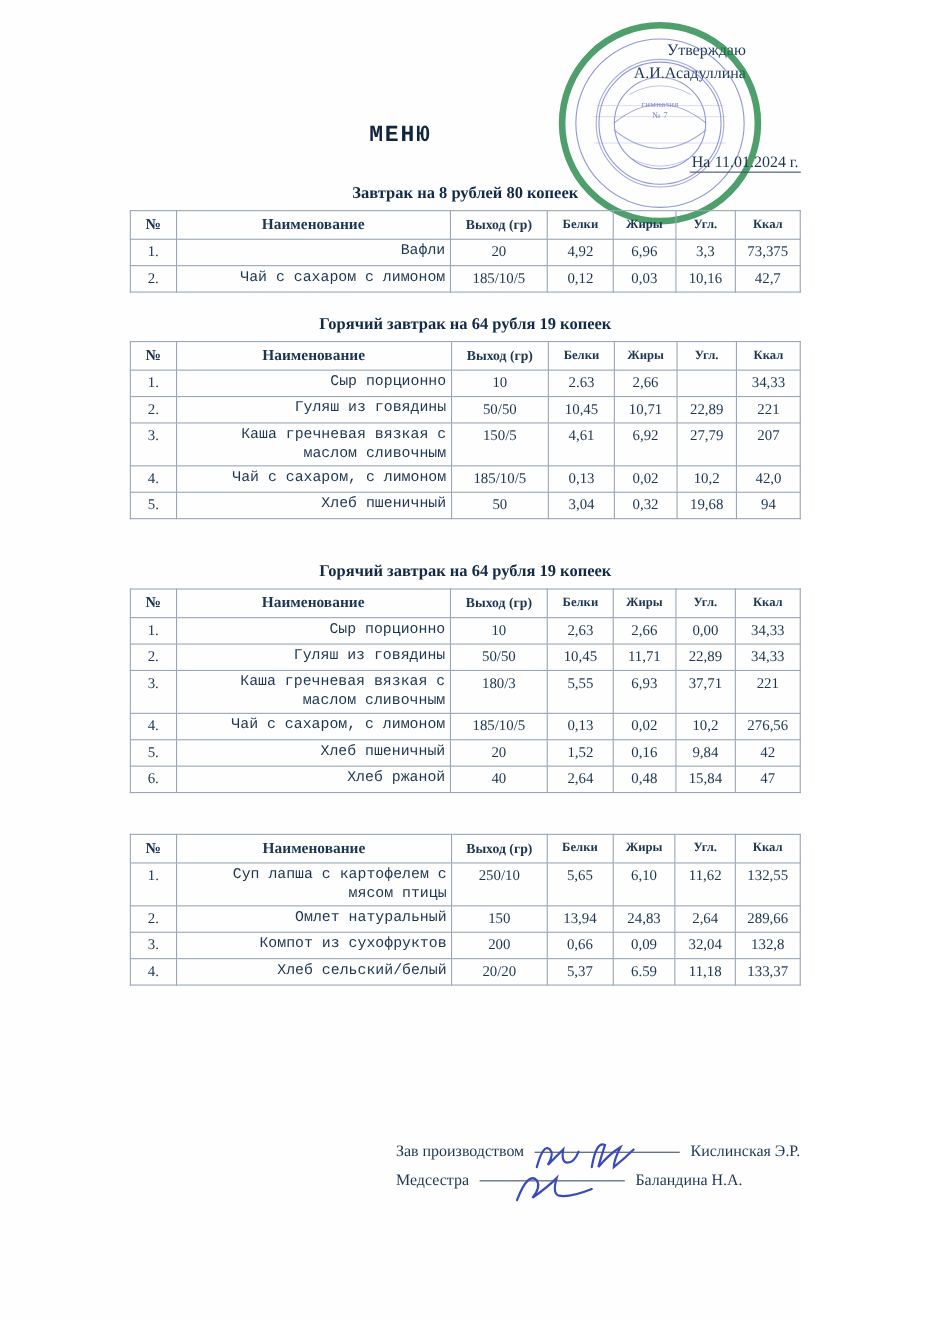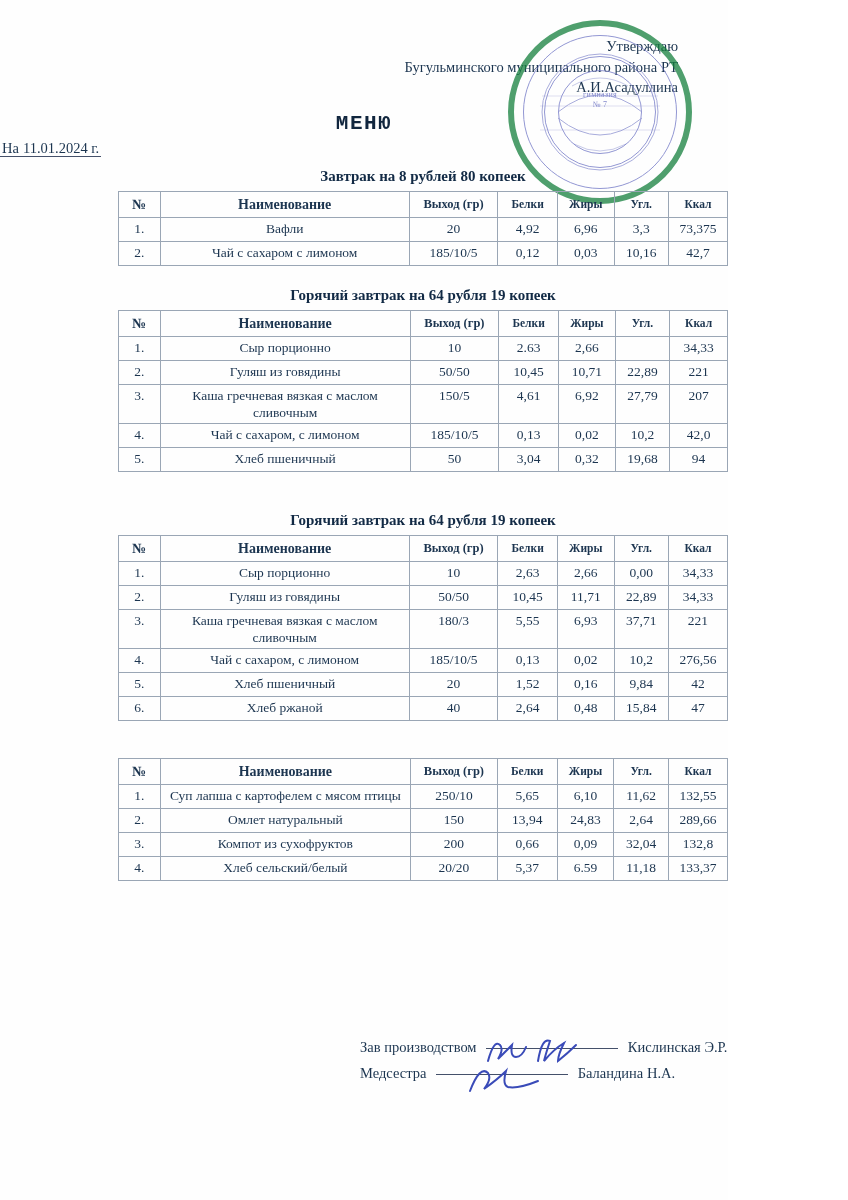--- a/index.html
+++ b/index.html
@@ -87,21 +87,21 @@
     font-size: 21px;
     font-weight: bold;
     letter-spacing: 1.5px;
     color: #11263e;
     font-family: Liberation Mono, monospace;
   }
   .doc-date {
     position: absolute;
     left: 0; right: 0;
     top: 140px;
-    text-align: left;
+    text-align: right;
     font-size: 14.5px;
     color: #1c3550;
   }
   .doc-date span { border-bottom: 1px solid #44506a; padding: 0 2px; }
 
   .section-title {
     text-align: center;
     font-size: 15px;
     font-weight: bold;
     color: #122a45;
@@ -132,21 +132,21 @@
   }
   th.h-num   { width: 46px; font-size: 14px; }
   th.h-name  { width: 284px; font-size: 14px; margin-left: 12px; }
   th.h-out   { width: 96px; font-size: 12.5px; }
   th.h-b     { width: 64px; font-size: 11.5px; }
   th.h-f     { width: 60px; font-size: 11.5px; }
   th.h-c     { width: 58px; font-size: 11.5px; }
   th.h-k     { width: 62px; font-size: 11.5px; }
 
   td.c-num  { text-align: center; }
-  td.c-name { text-align: center; padding-left: 8px; }
+  td.c-name { text-align: right; padding-left: 8px; font-family: Liberation Mono, monospace; }
   td.c-val  { text-align: center; }
   td.tall { height: 42px; }
 
   
   .sign-block {
     position: absolute;
     left: 360px;
     top: 995px;
     font-size: 14.5px;
     color: #1c3550;
@@ -169,21 +169,20 @@
   .sign-name { display: inline-block; }
   .scribble { position: absolute; left: 120px; top: -4px; pointer-events: none; }
 </style>
 </head>
 <body>
 
 <div class="page">
 
   <div class="approval">
     <div>Утверждаю</div>
-    <div>Бугульминского муниципального района РТ</div>
     <div>А.И.Асадуллина</div>
   </div>
 
   <div class="stamp">
     <div class="ring2"></div>
     <div class="ring3"></div>
     <div class="ring4"></div>
     <svg width="172" height="172" viewBox="0 0 172 172" aria-hidden="true">
       <g stroke="#6e74c4" stroke-width="1" fill="none" opacity="0.8">
         <circle cx="86" cy="86" r="58"></circle>

